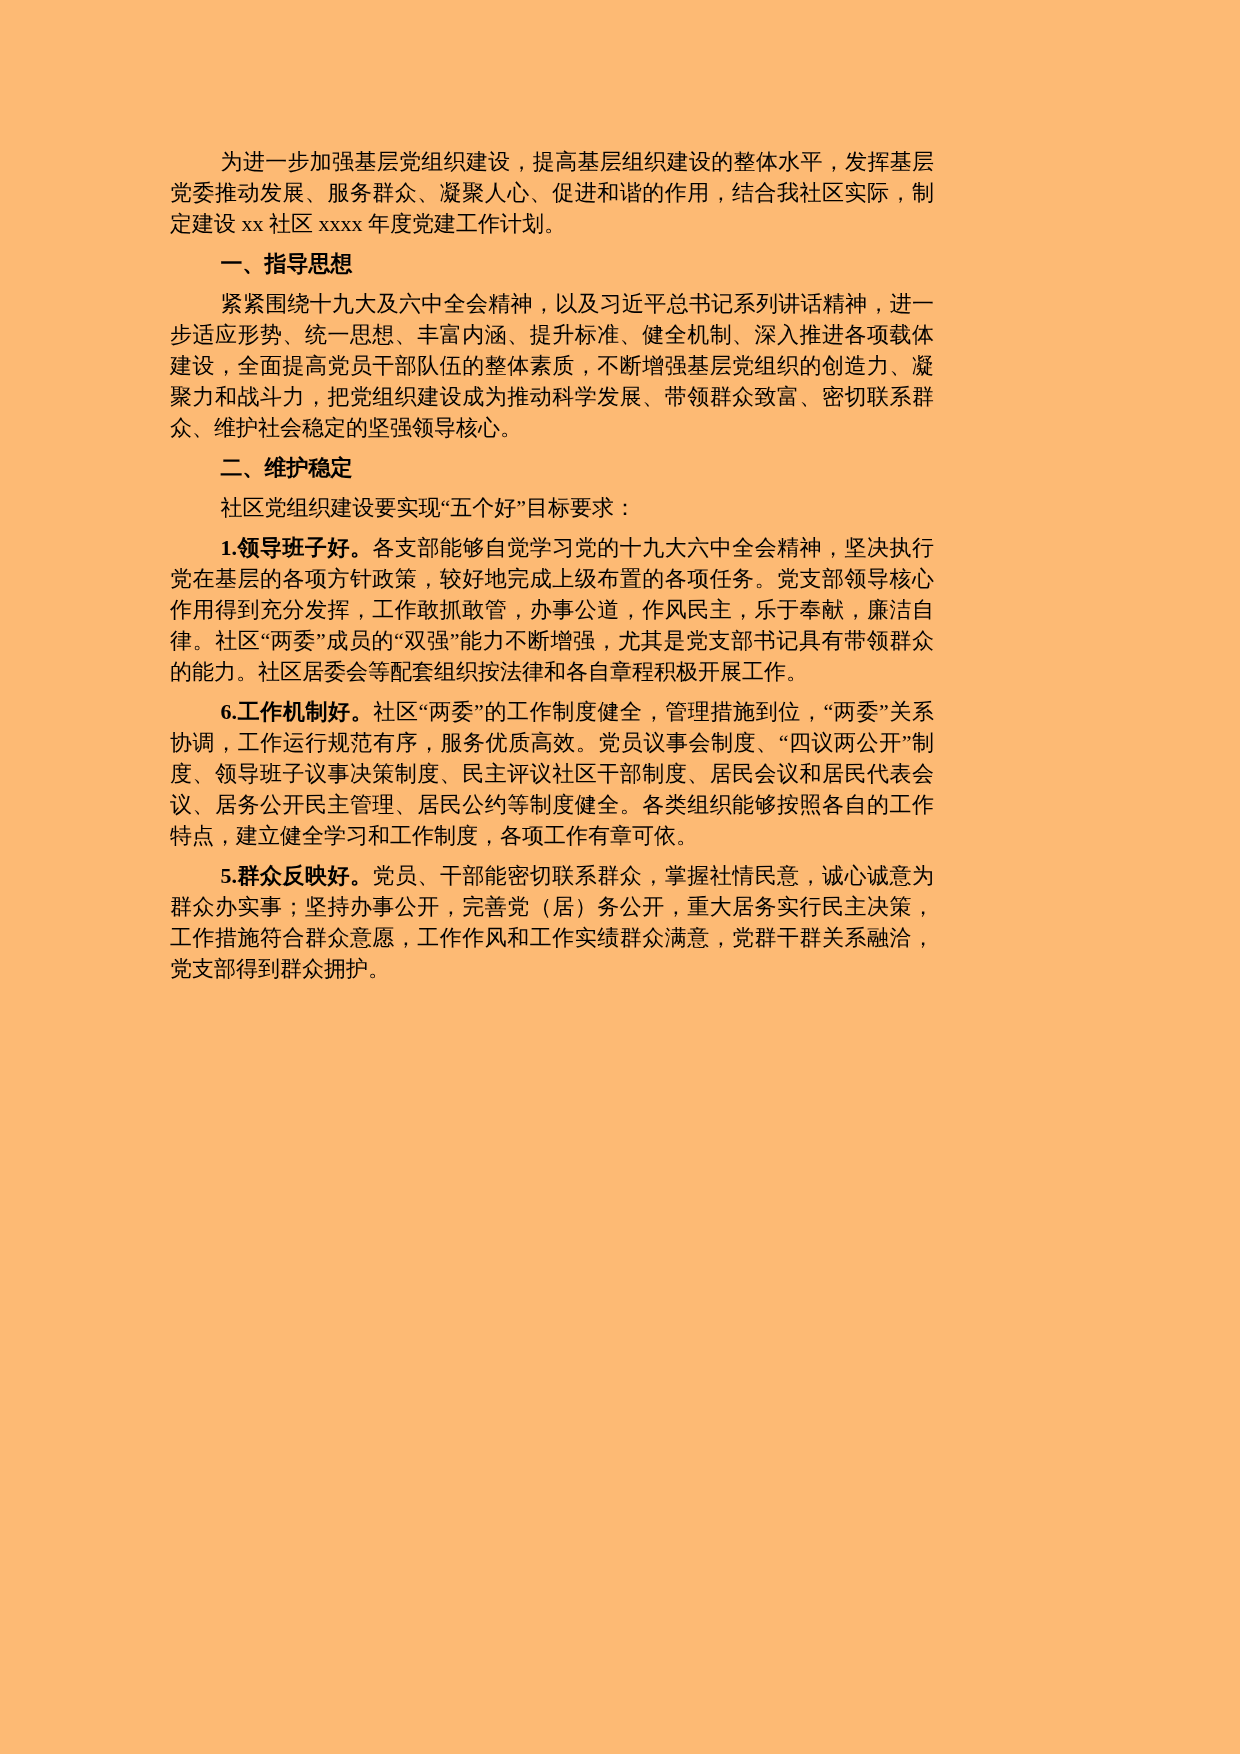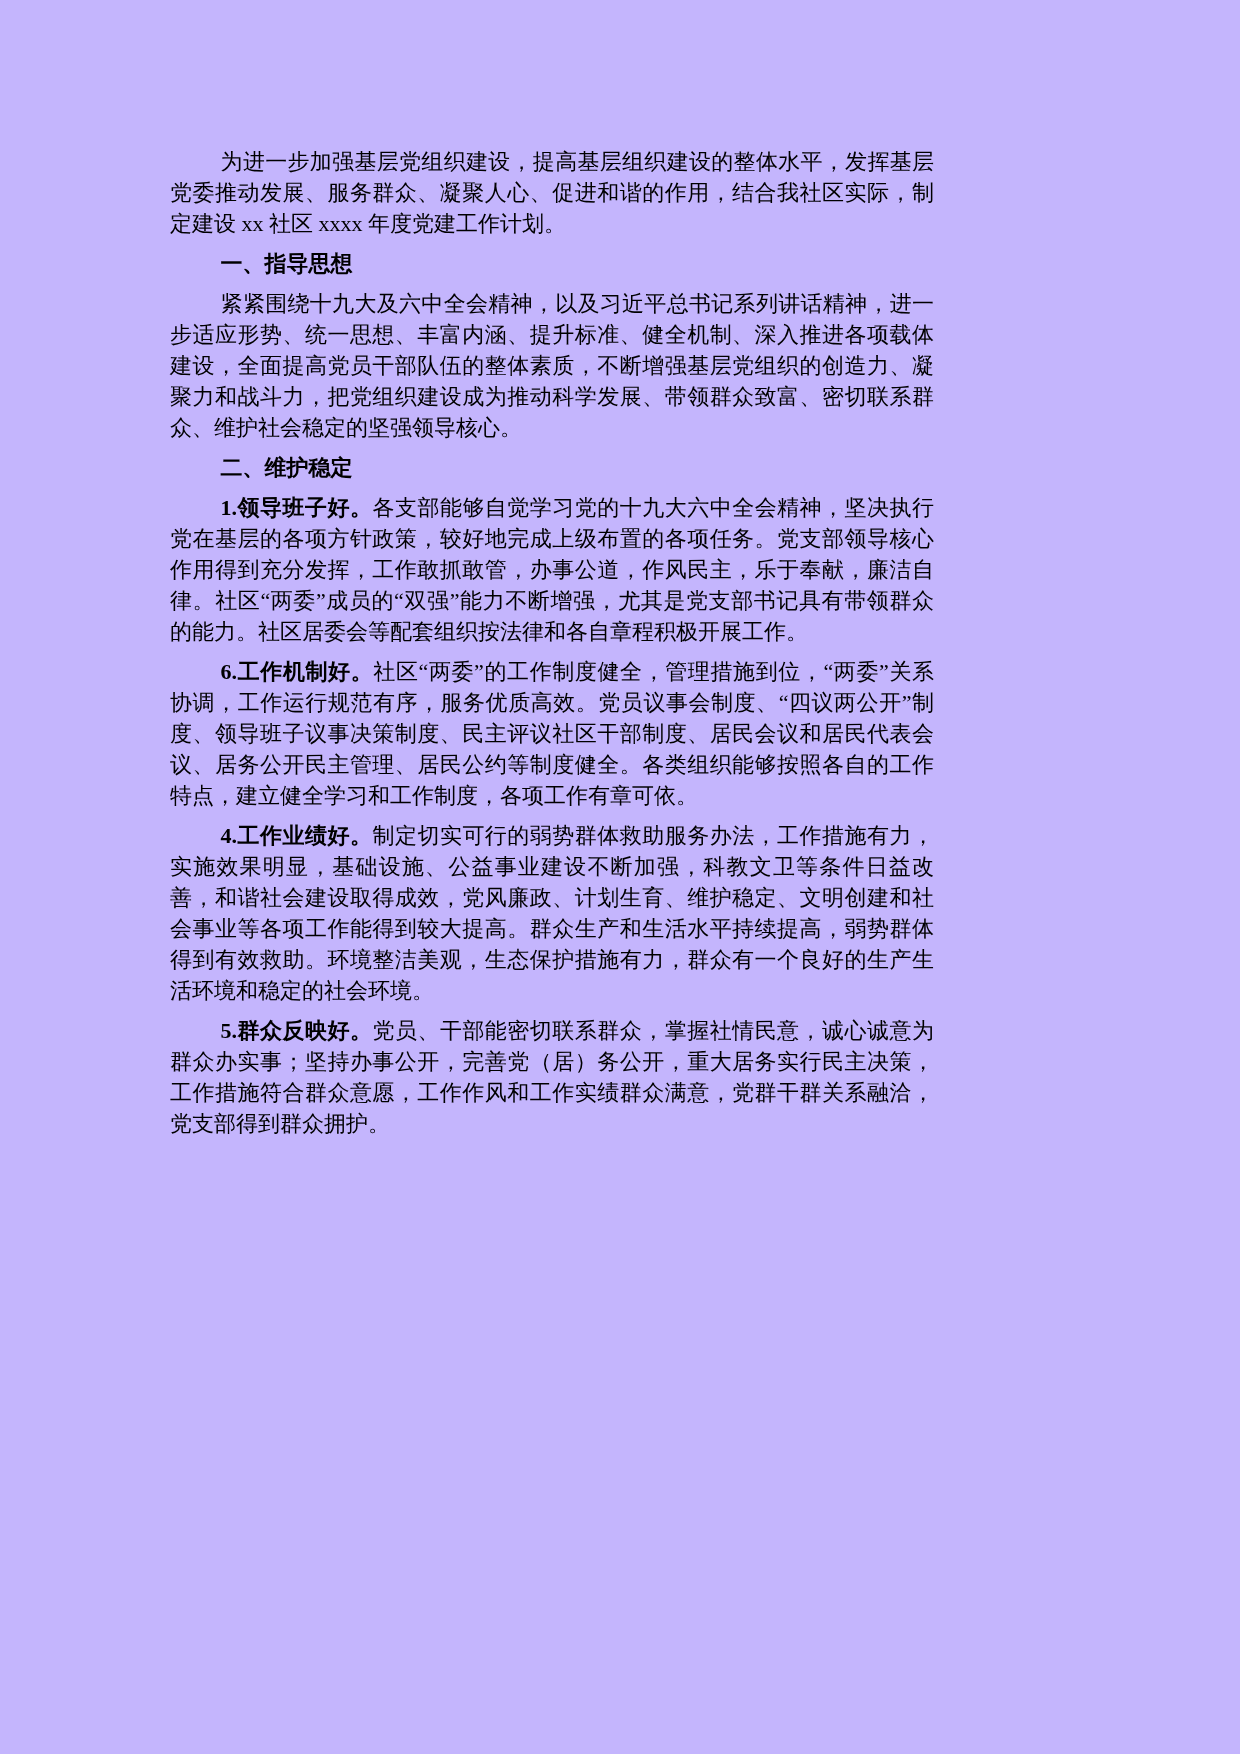--- a/index.html
+++ b/index.html
@@ -4,21 +4,21 @@
   <style>
     html, body {
       margin: 0;
       padding: 0;
       background: #ffffff;
     }
     .page {
       position: relative;
       width: 1240px;
       height: 1754px;
-      background: #c4b5fd;
+      background: #fdba74;
       overflow: hidden;
       font-family: "Liberation Serif", "DejaVu Serif", serif;
       color: #000000;
     }
     .content {
       position: absolute;
       left: 170px;
       top: 146px;
       width: 764px;
     }
@@ -50,25 +50,25 @@
   <div class="content">
 
     <p class="para">为进一步加强基层党组织建设，提高基层组织建设的整体水平，发挥基层党委推动发展、服务群众、凝聚人心、促进和谐的作用，结合我社区实际，制定建设 xx 社区 xxxx 年度党建工作计划。</p>
 
     <h2 class="heading">一、指导思想</h2>
 
     <p class="para">紧紧围绕十九大及六中全会精神，以及习近平总书记系列讲话精神，进一步适应形势、统一思想、丰富内涵、提升标准、健全机制、深入推进各项载体建设，全面提高党员干部队伍的整体素质，不断增强基层党组织的创造力、凝聚力和战斗力，把党组织建设成为推动科学发展、带领群众致富、密切联系群众、维护社会稳定的坚强领导核心。</p>
 
     <h2 class="heading">二、维护稳定</h2>
 
+    <p class="para">社区党组织建设要实现“五个好”目标要求：</p>
 
     <p class="para"><strong class="lead">1.领导班子好。</strong><span>各支部能够自觉学习党的十九大六中全会精神，坚决执行党在基层的各项方针政策，较好地完成上级布置的各项任务。党支部领导核心作用得到充分发挥，工作敢抓敢管，办事公道，作风民主，乐于奉献，廉洁自律。社区“两委”成员的“双强”能力不断增强，尤其是党支部书记具有带领群众的能力。社区居委会等配套组织按法律和各自章程积极开展工作。</span></p>
 
 
     <p class="para"><strong class="lead">6.工作机制好。</strong><span>社区“两委”的工作制度健全，管理措施到位，“两委”关系协调，工作运行规范有序，服务优质高效。党员议事会制度、“四议两公开”制度、领导班子议事决策制度、民主评议社区干部制度、居民会议和居民代表会议、居务公开民主管理、居民公约等制度健全。各类组织能够按照各自的工作特点，建立健全学习和工作制度，各项工作有章可依。</span></p>
 
-    <p class="para"><strong class="lead">4.工作业绩好。</strong><span>制定切实可行的弱势群体救助服务办法，工作措施有力，实施效果明显，基础设施、公益事业建设不断加强，科教文卫等条件日益改善，和谐社会建设取得成效，党风廉政、计划生育、维护稳定、文明创建和社会事业等各项工作能得到较大提高。群众生产和生活水平持续提高，弱势群体得到有效救助。环境整洁美观，生态保护措施有力，群众有一个良好的生产生活环境和稳定的社会环境。</span></p>
 
     <p class="para"><strong class="lead">5.群众反映好。</strong><span>党员、干部能密切联系群众，掌握社情民意，诚心诚意为群众办实事；坚持办事公开，完善党（居）务公开，重大居务实行民主决策，工作措施符合群众意愿，工作作风和工作实绩群众满意，党群干群关系融洽，党支部得到群众拥护。</span></p>
 
 
   </div>
 </div>
 
 </body></html>

